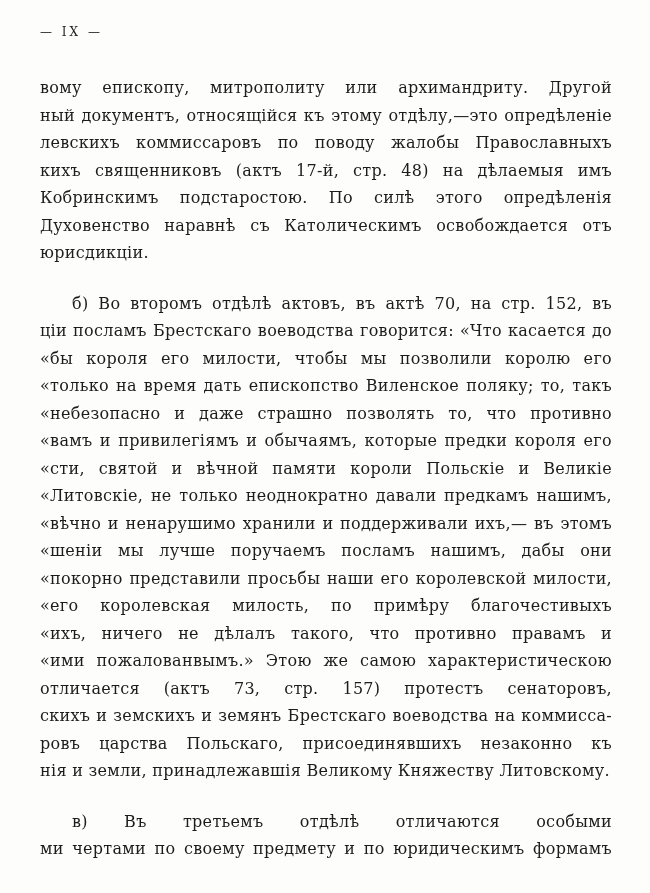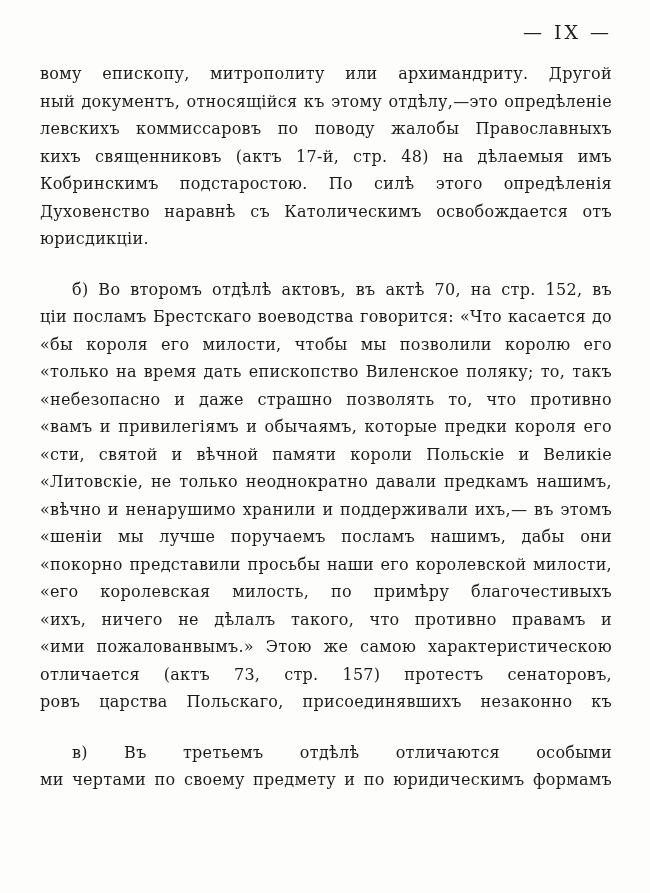--- a/index.html
+++ b/index.html
@@ -13,25 +13,25 @@
     height: 893px;
     margin: 0 auto;
     background: #fdfdfc;
     color: #1c1c1c;
     font-family: "DejaVu Serif", "Liberation Serif", serif;
     box-sizing: border-box;
     padding: 22px 38px 0 40px;
     overflow: hidden;
   }
   .running-head {
-    text-align: right;
-    font-size: 19px;
+    text-align: left;
+    font-size: 12px;
     line-height: 20px;
     letter-spacing: 3px;
-    margin-bottom: 18px;
+    margin-bottom: 32px;
     color: #1f1f1f;
   }
   .text-block {
     font-size: 16px;
     letter-spacing: 0.3px;
   }
   .para { margin: 0; }
   .para + .para { margin-top: 23px; }
   .line {
     height: 27.5px;
@@ -82,21 +82,23 @@
       <div class="line just">«вамъ и привилегіямъ и обычаямъ, которые предки короля его мило-</div>
       <div class="line just">«сти, святой и вѣчной памяти короли Польскіе и Великіе Князья</div>
       <div class="line just">«Литовскіе, не только неоднократно давали предкамъ нашимъ, но и</div>
       <div class="line just">«вѣчно и ненарушимо хранили и поддерживали ихъ,— въ этомъ отно-</div>
       <div class="line just">«шеніи мы лучше поручаемъ посламъ нашимъ, дабы они нижайше и</div>
       <div class="line just">«покорно представили просьбы наши его королевской милости, чтобы</div>
       <div class="line just">«его королевская милость, по примѣру благочестивыхъ предковъ сво-</div>
       <div class="line just">«ихъ, ничего не дѣлалъ такого, что противно правамъ и привилегіямъ,</div>
       <div class="line just">«ими пожалованвымъ.»  Этою же самою характеристическою чертою</div>
       <div class="line just">отличается (актъ 73, стр. 157) протестъ сенаторовъ, чиновниковъ грод-</div>
+      <div class="line just">скихъ и земскихъ и земянъ Брестскаго воеводства на коммисса-</div>
       <div class="line just">ровъ царства Польскаго, присоединявшихъ незаконно къ Польшѣ имѣ-</div>
+      <div class="line para-end">нія и земли, принадлежавшія Великому Княжеству Литовскому.</div>
     </div>
 
     <div class="para">
       <div class="line just indent">в) Въ третьемъ отдѣлѣ отличаются особыми характеристически-</div>
       <div class="line just">ми чертами по своему предмету и по юридическимъ формамъ слѣ-</div>
     </div>
 
   </div>
 </div>
 

